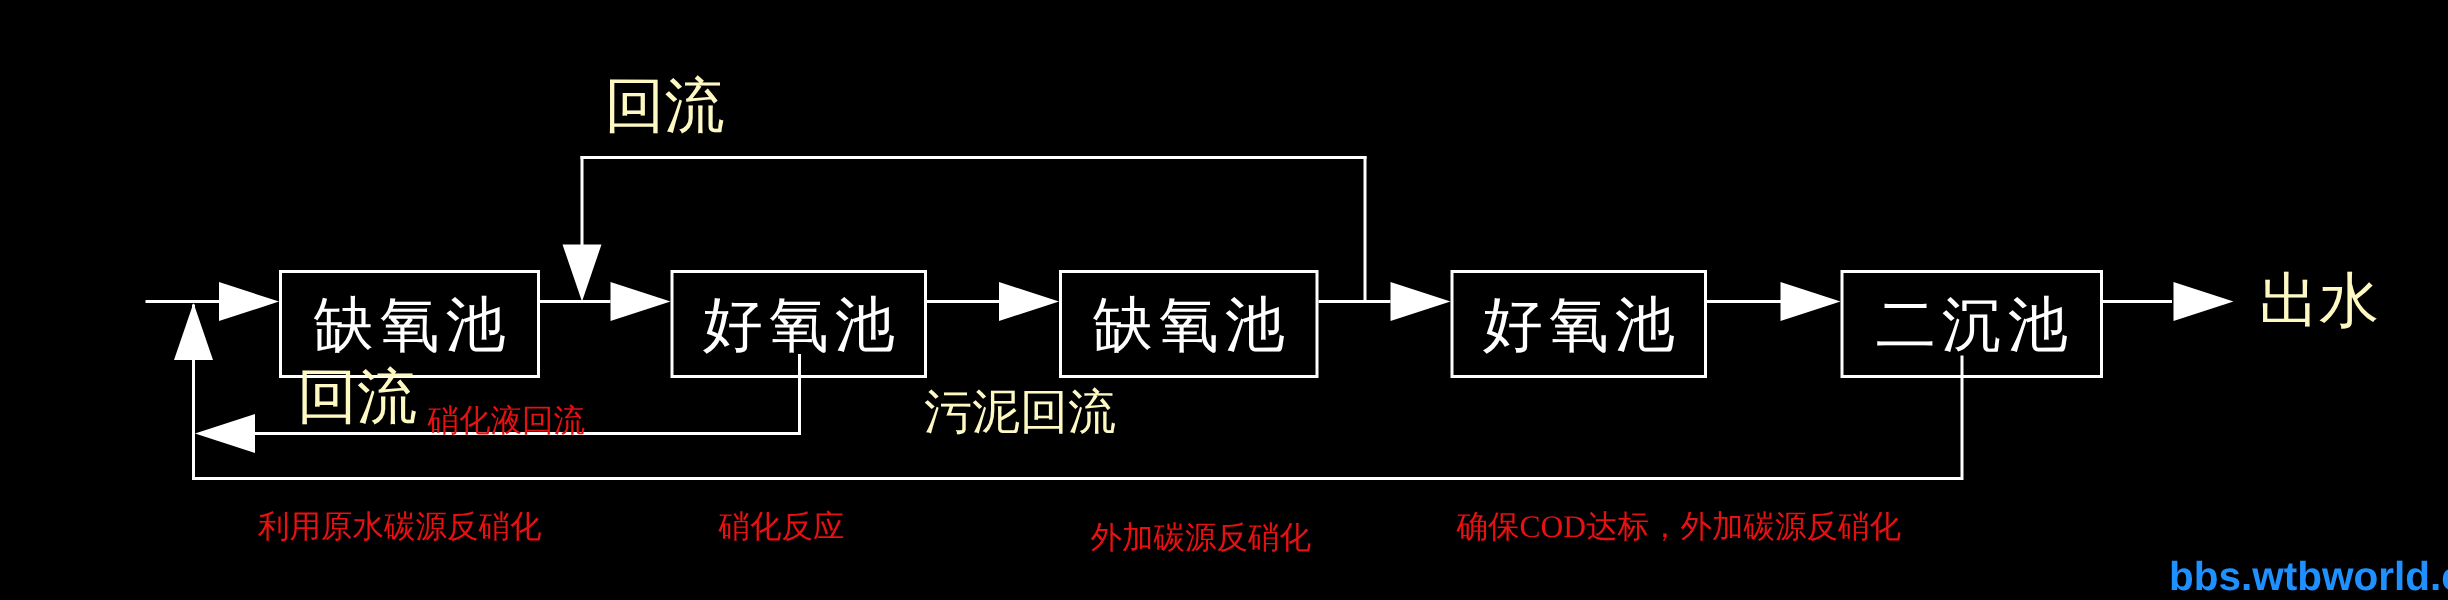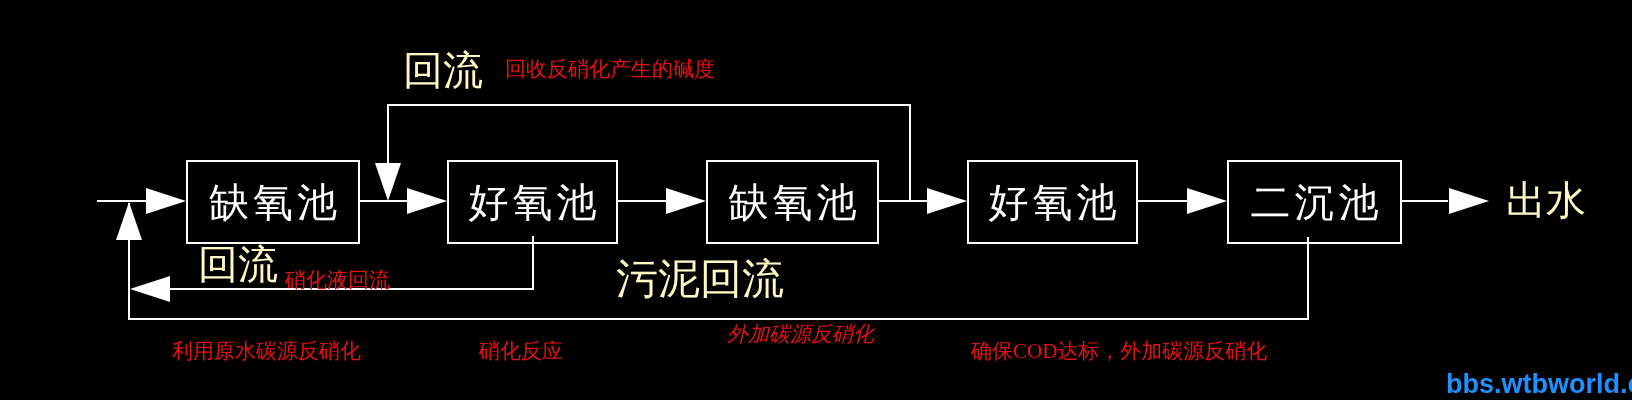--- a/index.html
+++ b/index.html
@@ -7,21 +7,21 @@
     position:relative;
     width:1632px;height:400px;
     background:#000;
     overflow:hidden;
     font-family:"Liberation Serif","DejaVu Serif",serif;
   }
   .txt{position:absolute;color:#fef9c3;white-space:nowrap;line-height:1;}
   .big{font-size:40px;}
   .red{color:#e81010;font-size:21px;}
   .box{
-    position:absolute;top:160px;height:84px;
+    position:absolute;top:180px;height:72px;
     border:2px solid #fff;box-sizing:border-box;
     display:flex;align-items:center;justify-content:center;
     color:#fff;font-size:40px;letter-spacing:4px;
     padding-left:4px; 
   }
   .hline,.vline{position:absolute;background:#fff;}
   .hline{height:2px;}
   .vline{width:2px;}
   .arr{position:absolute;width:0;height:0;}
   .arr-r{border-top:13px solid transparent;border-bottom:13px solid transparent;border-left:40px solid #fff;}
@@ -59,35 +59,34 @@
   <div class="arr arr-r" style="left:666px;top:188px;"></div>
   <div class="arr arr-r" style="left:927px;top:188px;"></div>
   <div class="arr arr-r" style="left:1187px;top:188px;"></div>
   <div class="arr arr-r" style="left:1449px;top:188px;"></div>
 
   <div class="vline" style="left:909px;top:104px;height:97px;"></div>
   <div class="hline" style="left:387px;top:104px;width:524px;"></div>
   <div class="vline" style="left:387px;top:104px;height:62px;"></div>
   <div class="arr arr-d" style="left:375px;top:163px;"></div>
   <div class="txt big" style="left:403px;top:51px;">回流</div>
-  <div class="txt red" style="left:505px;top:59px;">回收反硝化产生的碱度</div>
 
   <div class="vline" style="left:532px;top:236px;height:53px;"></div>
   <div class="hline" style="left:168px;top:288px;width:366px;"></div>
   <div class="arr arr-l" style="left:130px;top:276px;"></div>
   <div class="txt big" style="left:198px;top:245px;">回流</div>
   <div class="txt red" style="left:285px;top:270px;">硝化液回流</div>
 
   <div class="vline" style="left:128px;top:203px;height:116px;"></div>
   <div class="arr arr-u" style="left:116px;top:202px;"></div>
 
   <div class="vline" style="left:1307px;top:237px;height:81px;"></div>
   <div class="hline" style="left:128px;top:318px;width:1181px;"></div>
-  <div class="txt" style="left:616px;top:258px;font-size:42px;">污泥回流</div>
+  <div class="txt" style="left:616px;top:258px;font-size:32px;">污泥回流</div>
 
   <div class="txt red" style="left:172px;top:341px;text-align:right;">利用原水碳源反硝化</div>
   <div class="txt red" style="left:479px;top:341px;">硝化反应</div>
-  <div class="txt red" style="left:727px;top:324px;font-style:italic;">外加碳源反硝化</div>
+  <div class="txt red" style="left:727px;top:348px;">外加碳源反硝化</div>
   <div class="txt red" style="left:971px;top:341px;">确保COD达标，外加碳源反硝化</div>
 
   <div class="watermark">bbs.wtbworld.com</div>
 
 </div>
 
 </body></html>

